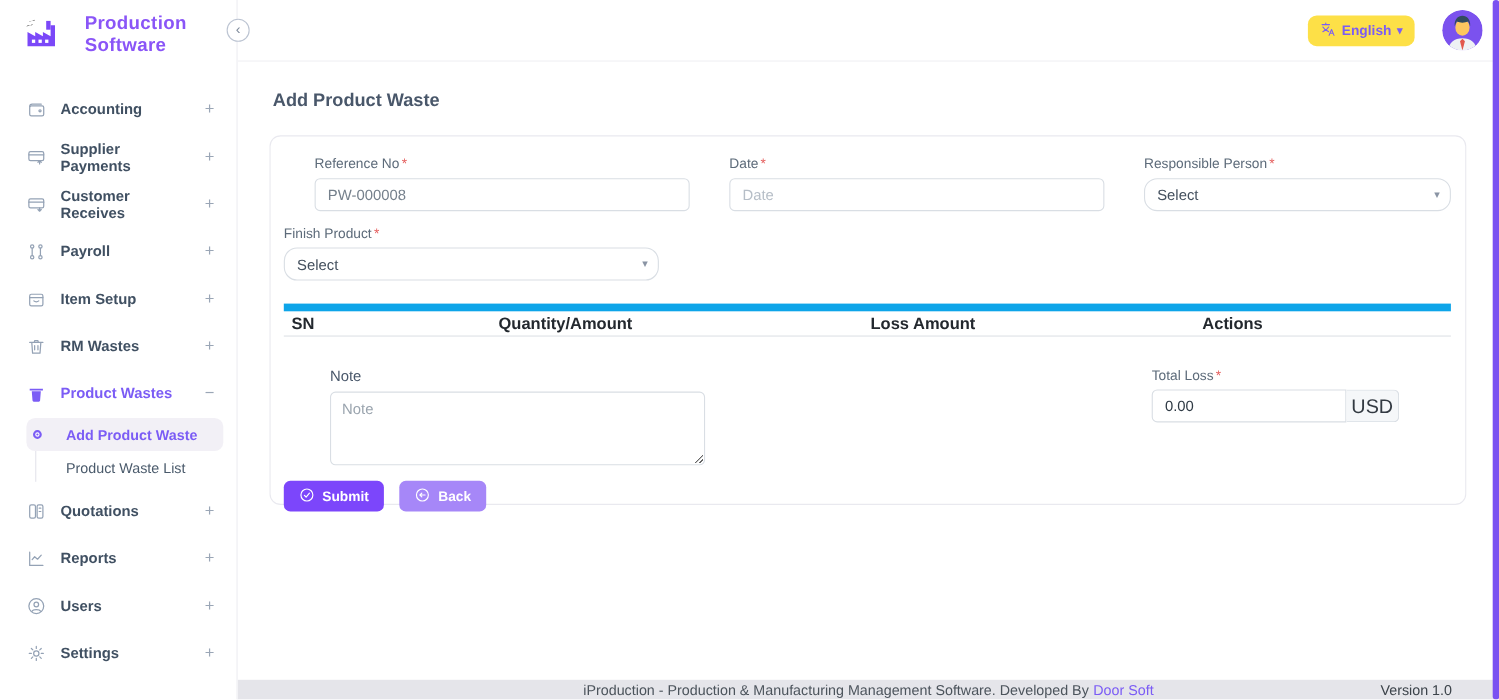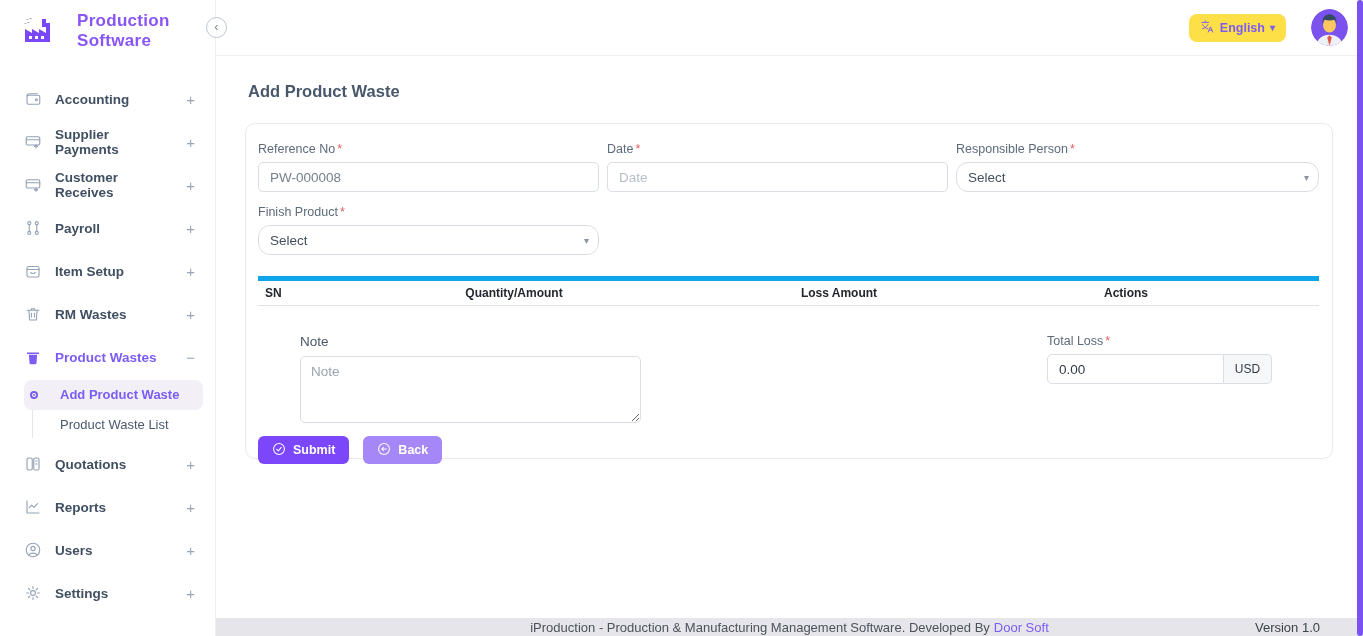--- a/index.html
+++ b/index.html
@@ -58,59 +58,59 @@
     background:#fde047; border:none; border-radius:8px; color:#7b5cf5;
     font-size:12.5px; font-weight:600; cursor:pointer; font-family:inherit;
   }
   .lang-btn .caret { font-size:10px; }
   .avatar { width:37px; height:37px; border-radius:50%; overflow:hidden; cursor:pointer; flex:0 0 37px; }
   .page-title { margin:26px 0 0 32px; font-size:16.5px; font-weight:600; color:#49576a; }
   .card {
     margin:22px 30px 0 29px; height:336px; background:#fff;
     border:1px solid #e9e9ef; border-radius:10px; padding:18px 13px 0 12px;
   }
-  .grid3 { display:grid; grid-template-columns:341px 341px 1fr; column-gap:8px; }
+  .grid3 { display:grid; grid-template-columns:341px 341px 1fr; column-gap:36px;margin-left:28px; }
   .f-label { font-size:12.5px; color:#5d6b7a; margin-bottom:6px; display:block; }
   .req { color:#e5605f; margin-left:2px; }
   .f-input {
     width:100%; height:30px; border:1px solid #d9dee4; border-radius:5px;
     padding:0 11px; font-size:13.5px; color:#75808c; font-family:inherit; background:#fff;
   }
   .f-input::placeholder { color:#b6bec7; }
   .sel {
     width:100%; height:30px; border:1px solid #d9dee4; border-radius:12px;
     padding:0 22px 0 11px; font-size:13.5px; color:#44505e; display:flex; align-items:center;
     position:relative; cursor:pointer; background:#fff;
   }
   .sel .caret { position:absolute; right:9px; color:#8a94a4; font-size:10px; }
   .row2 { margin-top:13px; width:341px; }
   .thead {
     margin-top:21px; height:30px; display:grid;
     grid-template-columns:66px 380px 270px 182px 1fr; align-items:center;
-    border-top:5px solid #0ea5e9; border-bottom:1px solid #dee2e6;
-    font-size:12px; font-weight:bold; color:#23282e;
+    border-top:7px solid #0ea5e9; border-bottom:1px solid #dee2e6;
+    font-size:15px; font-weight:bold; color:#23282e;
   }
   .thead .c0 { padding-left:7px; }
   .thead .cc { text-align:center; }
   .thead .cr { text-align:right; padding-right:8px; }
   .note-row { margin-top:28px; display:flex; align-items:flex-start; }
   .note-col { width:293px;padding-left:42px; }
   .note-label { font-size:13.5px; color:#49576a; margin-bottom:7px; }
   .note-area {
     width:341px; height:67px; border:1px solid #d9dee4; border-radius:5px;
     padding:7px 10px; font-size:13.5px; color:#5d6b7a; font-family:inherit; resize:both;
   }
   .note-area::placeholder { color:#9aa4ae; }
   .loss-col { margin-left:auto; margin-right:47px; width:225px; }
   .igroup { display:flex; }
   .igroup .f-input { border-radius:5px 0 0 5px; color:#2f3a45; }
   .addon {
     flex:0 0 48px; height:30px; background:#f5f7f9; border:1px solid #d9dee4; border-left:none;
     border-radius:0 5px 5px 0; display:flex; align-items:center; justify-content:center;
-    font-size:12px; color:#333a42;
+    font-size:18px; color:#333a42;
   }
   .btn-row { margin-top:9px; display:flex; gap:14px; }
   .btn {
     height:28px; border:none; border-radius:6px; display:flex; align-items:center; gap:7px;
     padding:0 14px; font-size:12.5px; font-weight:bold; color:#fff; cursor:pointer; font-family:inherit;
   }
   .btn-submit { background:#7c46fb; }
   .btn-back { background:#a687f8; }
   
   .footer {

